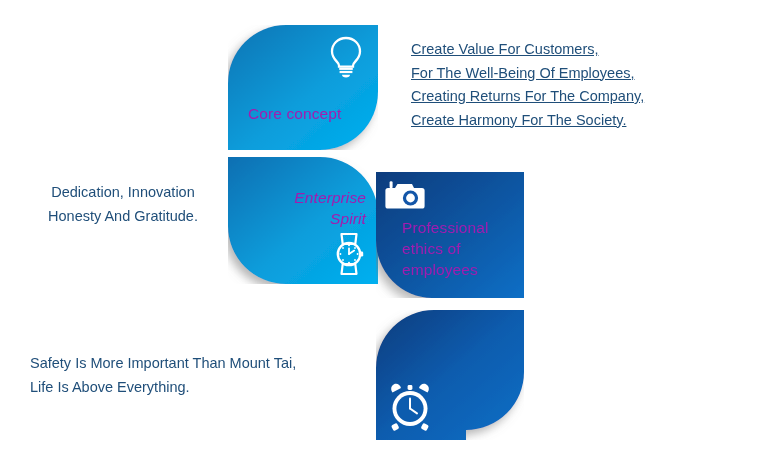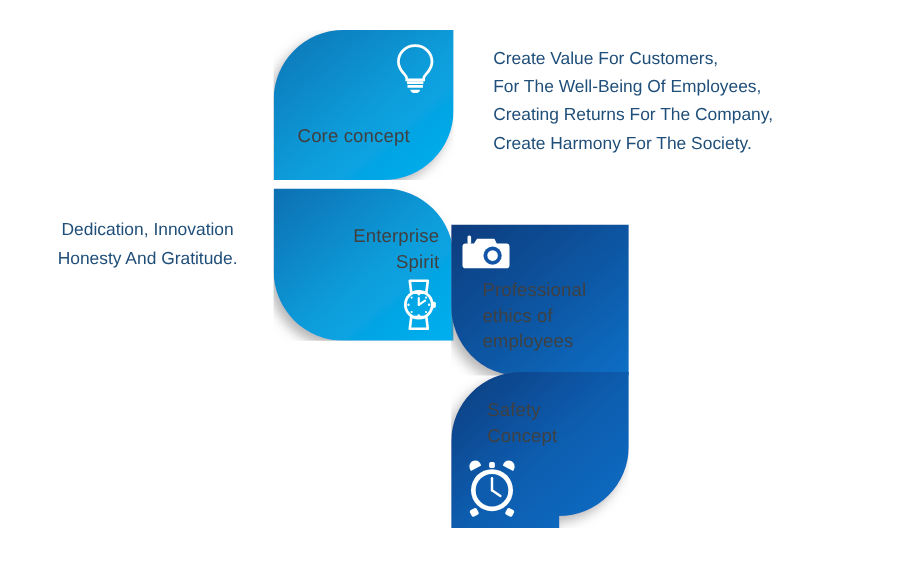--- a/index.html
+++ b/index.html
@@ -31,21 +31,21 @@
 
   .petal-shape {
     position: absolute;
     left: 0; top: 0;
     width: 100%;
     height: 100%;
   }
 
   .petal-label {
     position: absolute;
-    color: #404040;
+    color: #a21caf;
     font-size: 15.5px;
     line-height: 21px;
     letter-spacing: 0.1px;
     white-space: pre-line;
     z-index: 3;
     pointer-events: none;
   }
 
   .petal-icon {
     position: absolute;
@@ -71,38 +71,39 @@
     width: 40px;
     height: 44px;
   }
 
   
   #petal-spirit {
     left: 228px;
     top: 157px;
     width: 150px;
     height: 127px;
+    font-style: italic;
   }
   #petal-spirit .petal-label {
     left: 8px;
     top: 30px;
     width: 130px;
     text-align: right;
   }
   #petal-spirit .petal-icon {
     right: 8px;
     bottom: 6px;
     width: 42px;
     height: 48px;
   }
 
   
   #petal-ethics {
     left: 376px;
-    top: 187px;
+    top: 172px;
     width: 148px;
     height: 126px;
   }
   #petal-ethics .petal-label {
     left: 26px;
     top: 45px;
     width: 120px;
     text-align: left;
   }
   #petal-ethics .petal-icon {
@@ -135,21 +136,21 @@
   
   .caption {
     position: absolute;
     color: #1f4e79;
     font-size: 14.5px;
     line-height: 23.5px;
     white-space: pre-line;
     z-index: 5;
   }
 
-  #caption-core      { left: 411px; top: 38px;  width: 320px; }
+  #caption-core      { left: 411px; top: 38px;  width: 320px; text-decoration: underline; }
   #caption-spirit    { left: 18px;  top: 181px; width: 210px; text-align: center; }
   #caption-ethics    { left: 541px; top: 194px; width: 225px; }
   #caption-safety    { left: 30px;  top: 352px; width: 290px; }
 </style>
 </head>
 <body>
 
 <div id="canvas">
 
   <div class="petal" id="petal-core">
@@ -268,27 +269,27 @@
         <circle cx="24" cy="26.5" r="17.5" fill="#ffffff"></circle>
         <circle cx="24" cy="26.5" r="13.6" fill="#0d5cae"></circle>
         <line x1="24" y1="26.5" x2="24" y2="16.6" stroke="#ffffff" stroke-width="2.0" stroke-linecap="round"></line>
         <line x1="24" y1="26.5" x2="31.0" y2="31.4" stroke="#ffffff" stroke-width="2.0" stroke-linecap="round"></line>
         <rect x="6.0" y="42.0" width="6.4" height="6.0" rx="1.6" fill="#ffffff" transform="rotate(-28 9.2 45)"></rect>
         <rect x="35.6" y="42.0" width="6.4" height="6.0" rx="1.6" fill="#ffffff" transform="rotate(28 38.8 45)"></rect>
         <rect x="21.6" y="3.0" width="4.8" height="5.0" rx="1.4" fill="#ffffff"></rect>
       </svg>
     </span>
 
-    <span class="petal-label">Safety
-Concept</span>
   </div>
 
   <div class="caption" id="caption-core">Create Value For  Customers,
 For  The  Well-Being Of  Employees,
 Creating  Returns   For  The Company,
 Create Harmony For The Society.</div>
 
   <div class="caption" id="caption-spirit">Dedication, Innovation
 Honesty And Gratitude.</div>
 
 
+  <div class="caption" id="caption-safety">Safety Is More Important Than Mount Tai,
+Life Is Above Everything.</div>
 
 </div>
 
 </body></html>

